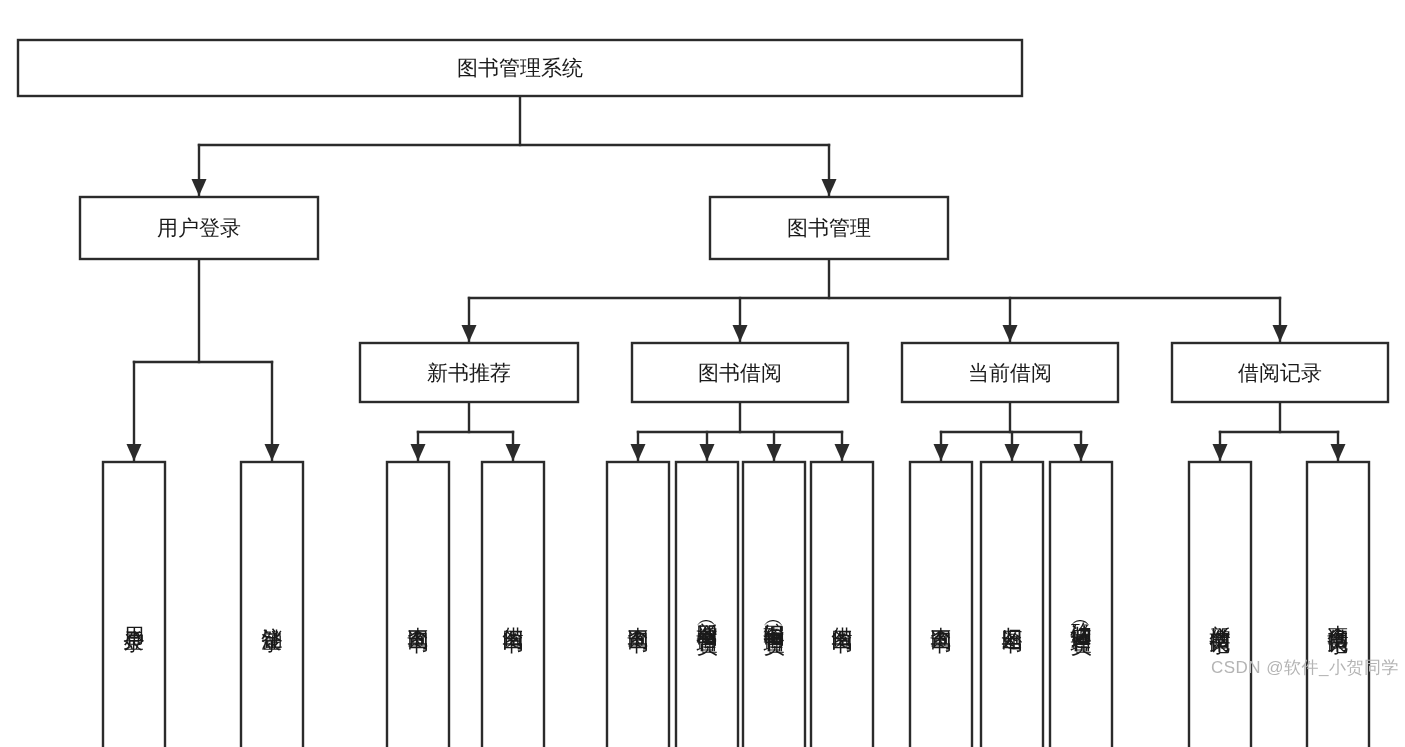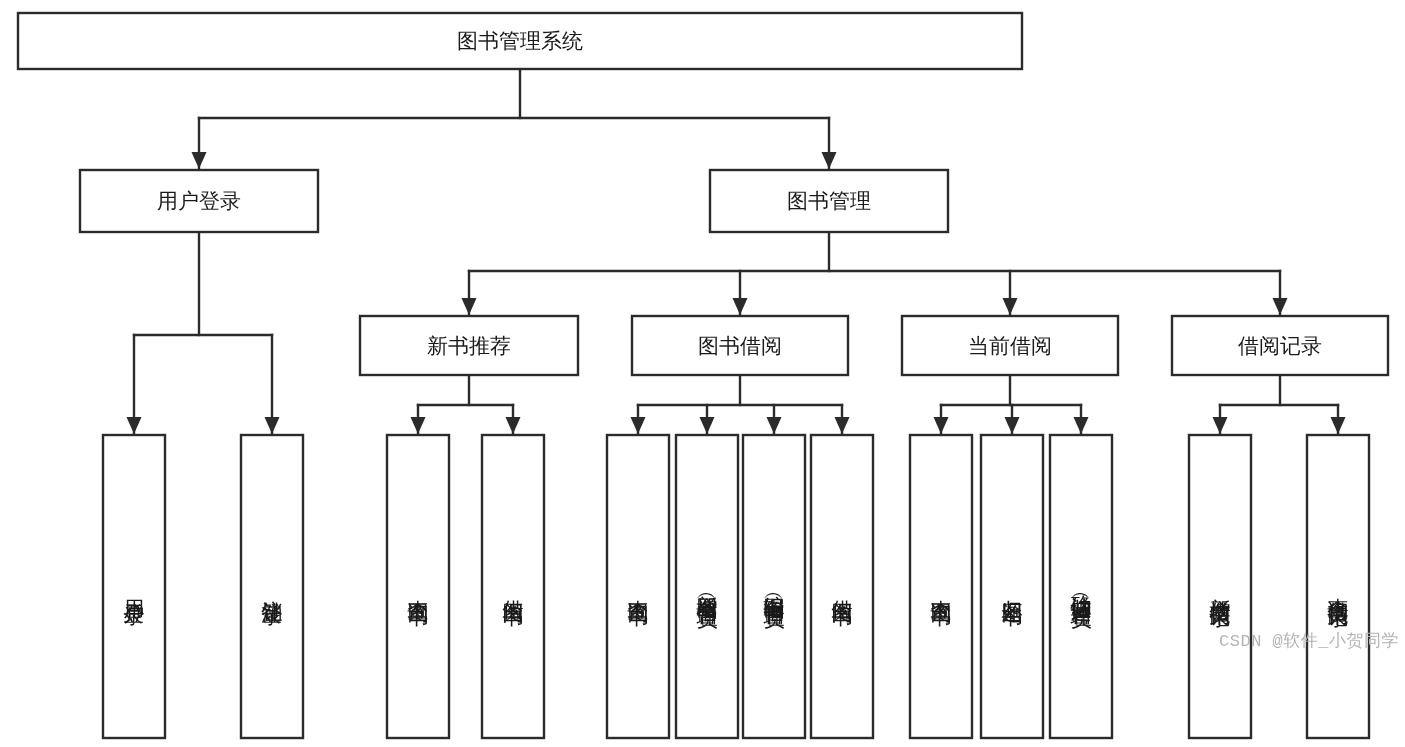--- a/index.html
+++ b/index.html
@@ -11,20 +11,21 @@
     width: 1405px;
     height: 747px;
     font-family: "DejaVu Sans", "Liberation Sans", sans-serif;
     overflow: hidden;
   }
   #diagram-root {
     position: relative;
     width: 1405px;
     height: 656px;
     background: #ffffff;
+    margin-top: 27px;
   }
   svg#diagram-svg {
     position: absolute;
     top: 0;
     left: 0;
     width: 1405px;
     height: 747px;
   }
   .node-box {
     fill: #ffffff;
@@ -58,21 +59,21 @@
     letter-spacing: 2px;
     color: #1a1a1a;
     white-space: nowrap;
     text-align: center;
     pointer-events: none;
   }
   .watermark {
     position: absolute;
     right: 6px;
     bottom: 4px;
-    font-family: Liberation Mono, monospace;
+    font-family: Liberation Sans, sans-serif;
     font-size: 17px;
     color: #b4b4b4;
     letter-spacing: 0.5px;
     white-space: nowrap;
   }
 </style>
 </head>
 <body>
 
 <div id="diagram-root">

